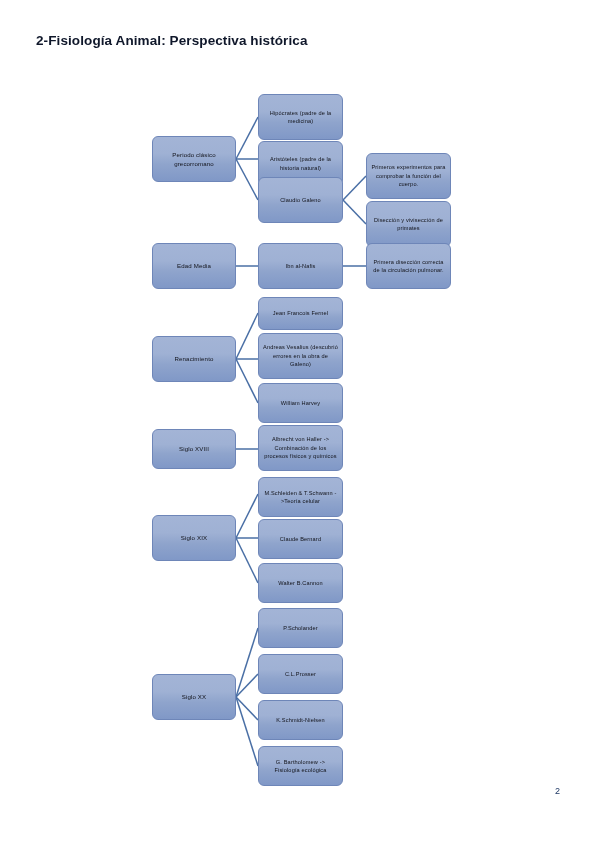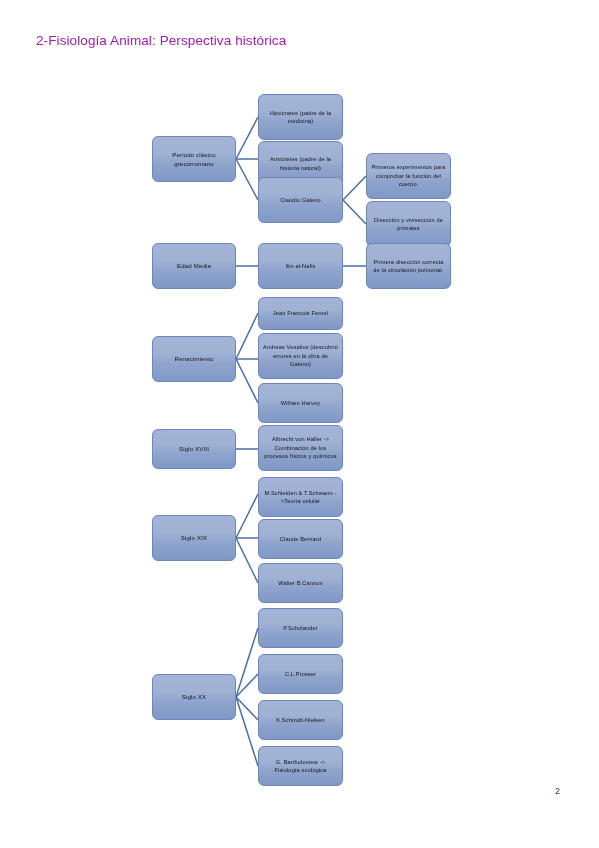--- a/index.html
+++ b/index.html
@@ -19,22 +19,23 @@
     overflow: hidden;
   }
 
   
   .doc-title {
     position: absolute;
     left: 36px;
     top: 33px;
     font-size: 13.5px;
     letter-spacing: 0.1px;
-    color: #a21caf;
+    color: #0f172a;
     white-space: nowrap;
+    font-weight: bold;
   }
 
   
   .page-number {
     position: absolute;
     left: 555px;
     top: 786px;
     font-size: 9px;
     color: #1F3864;
   }

